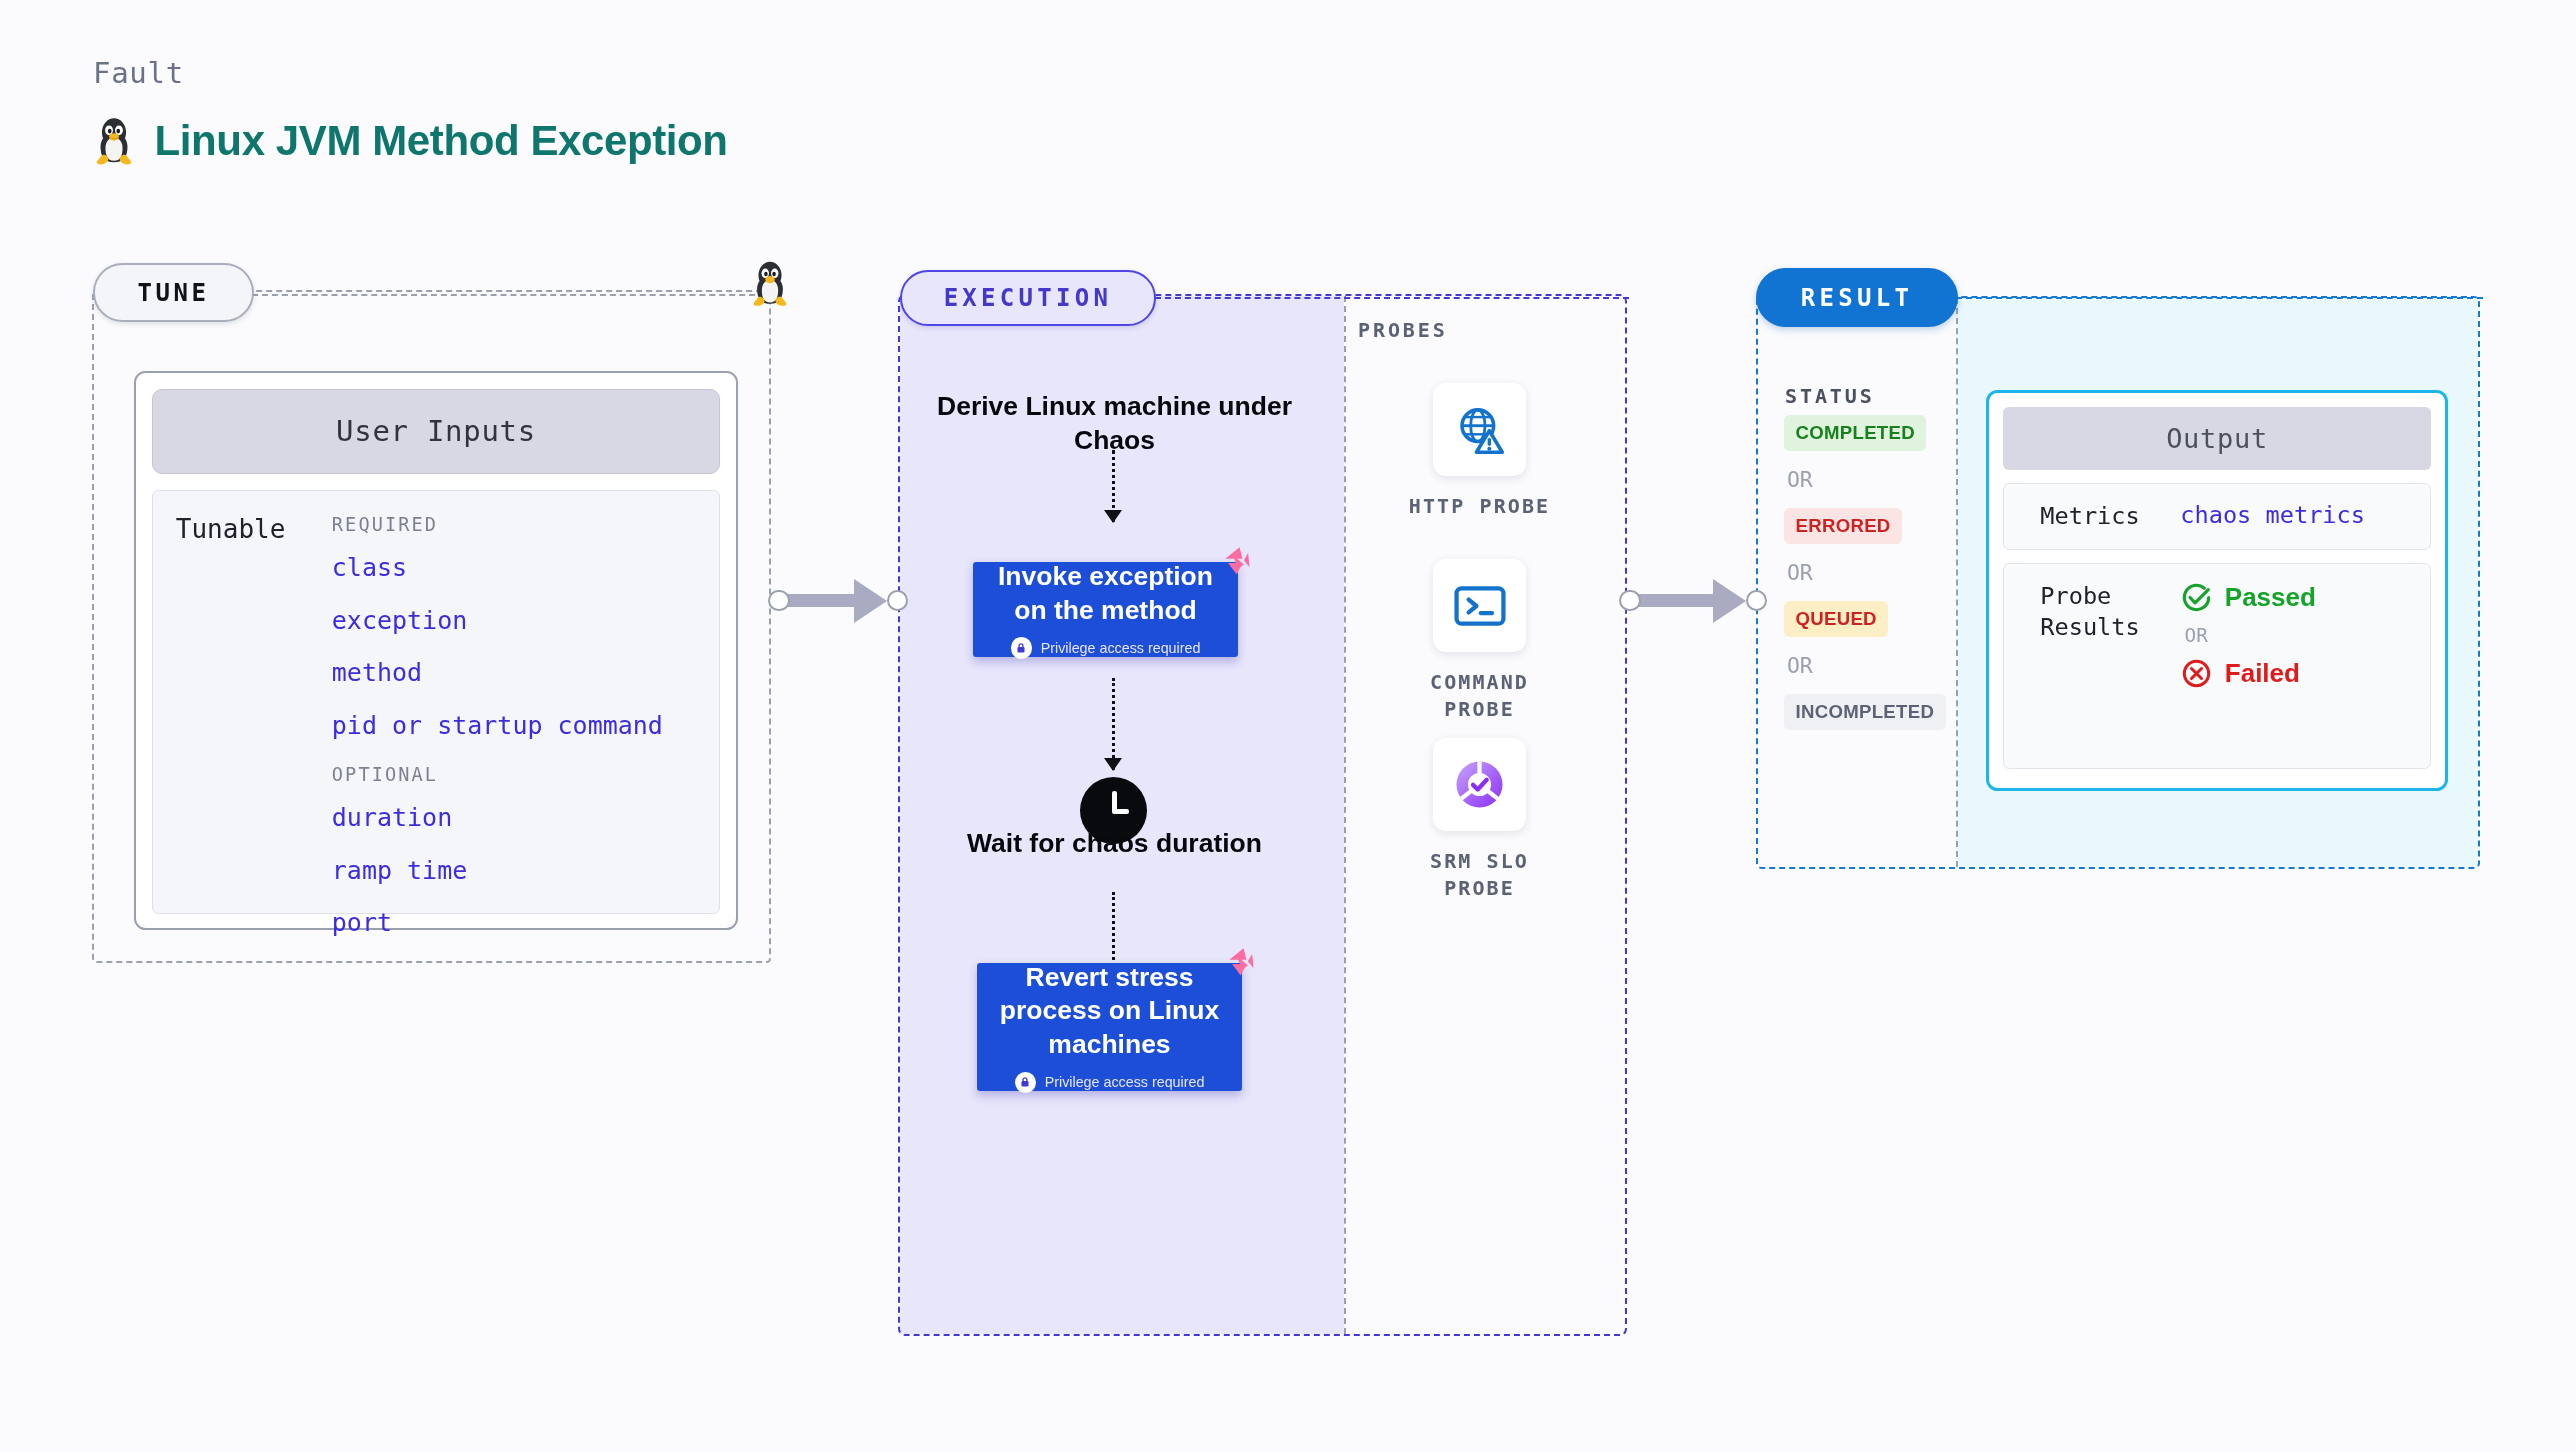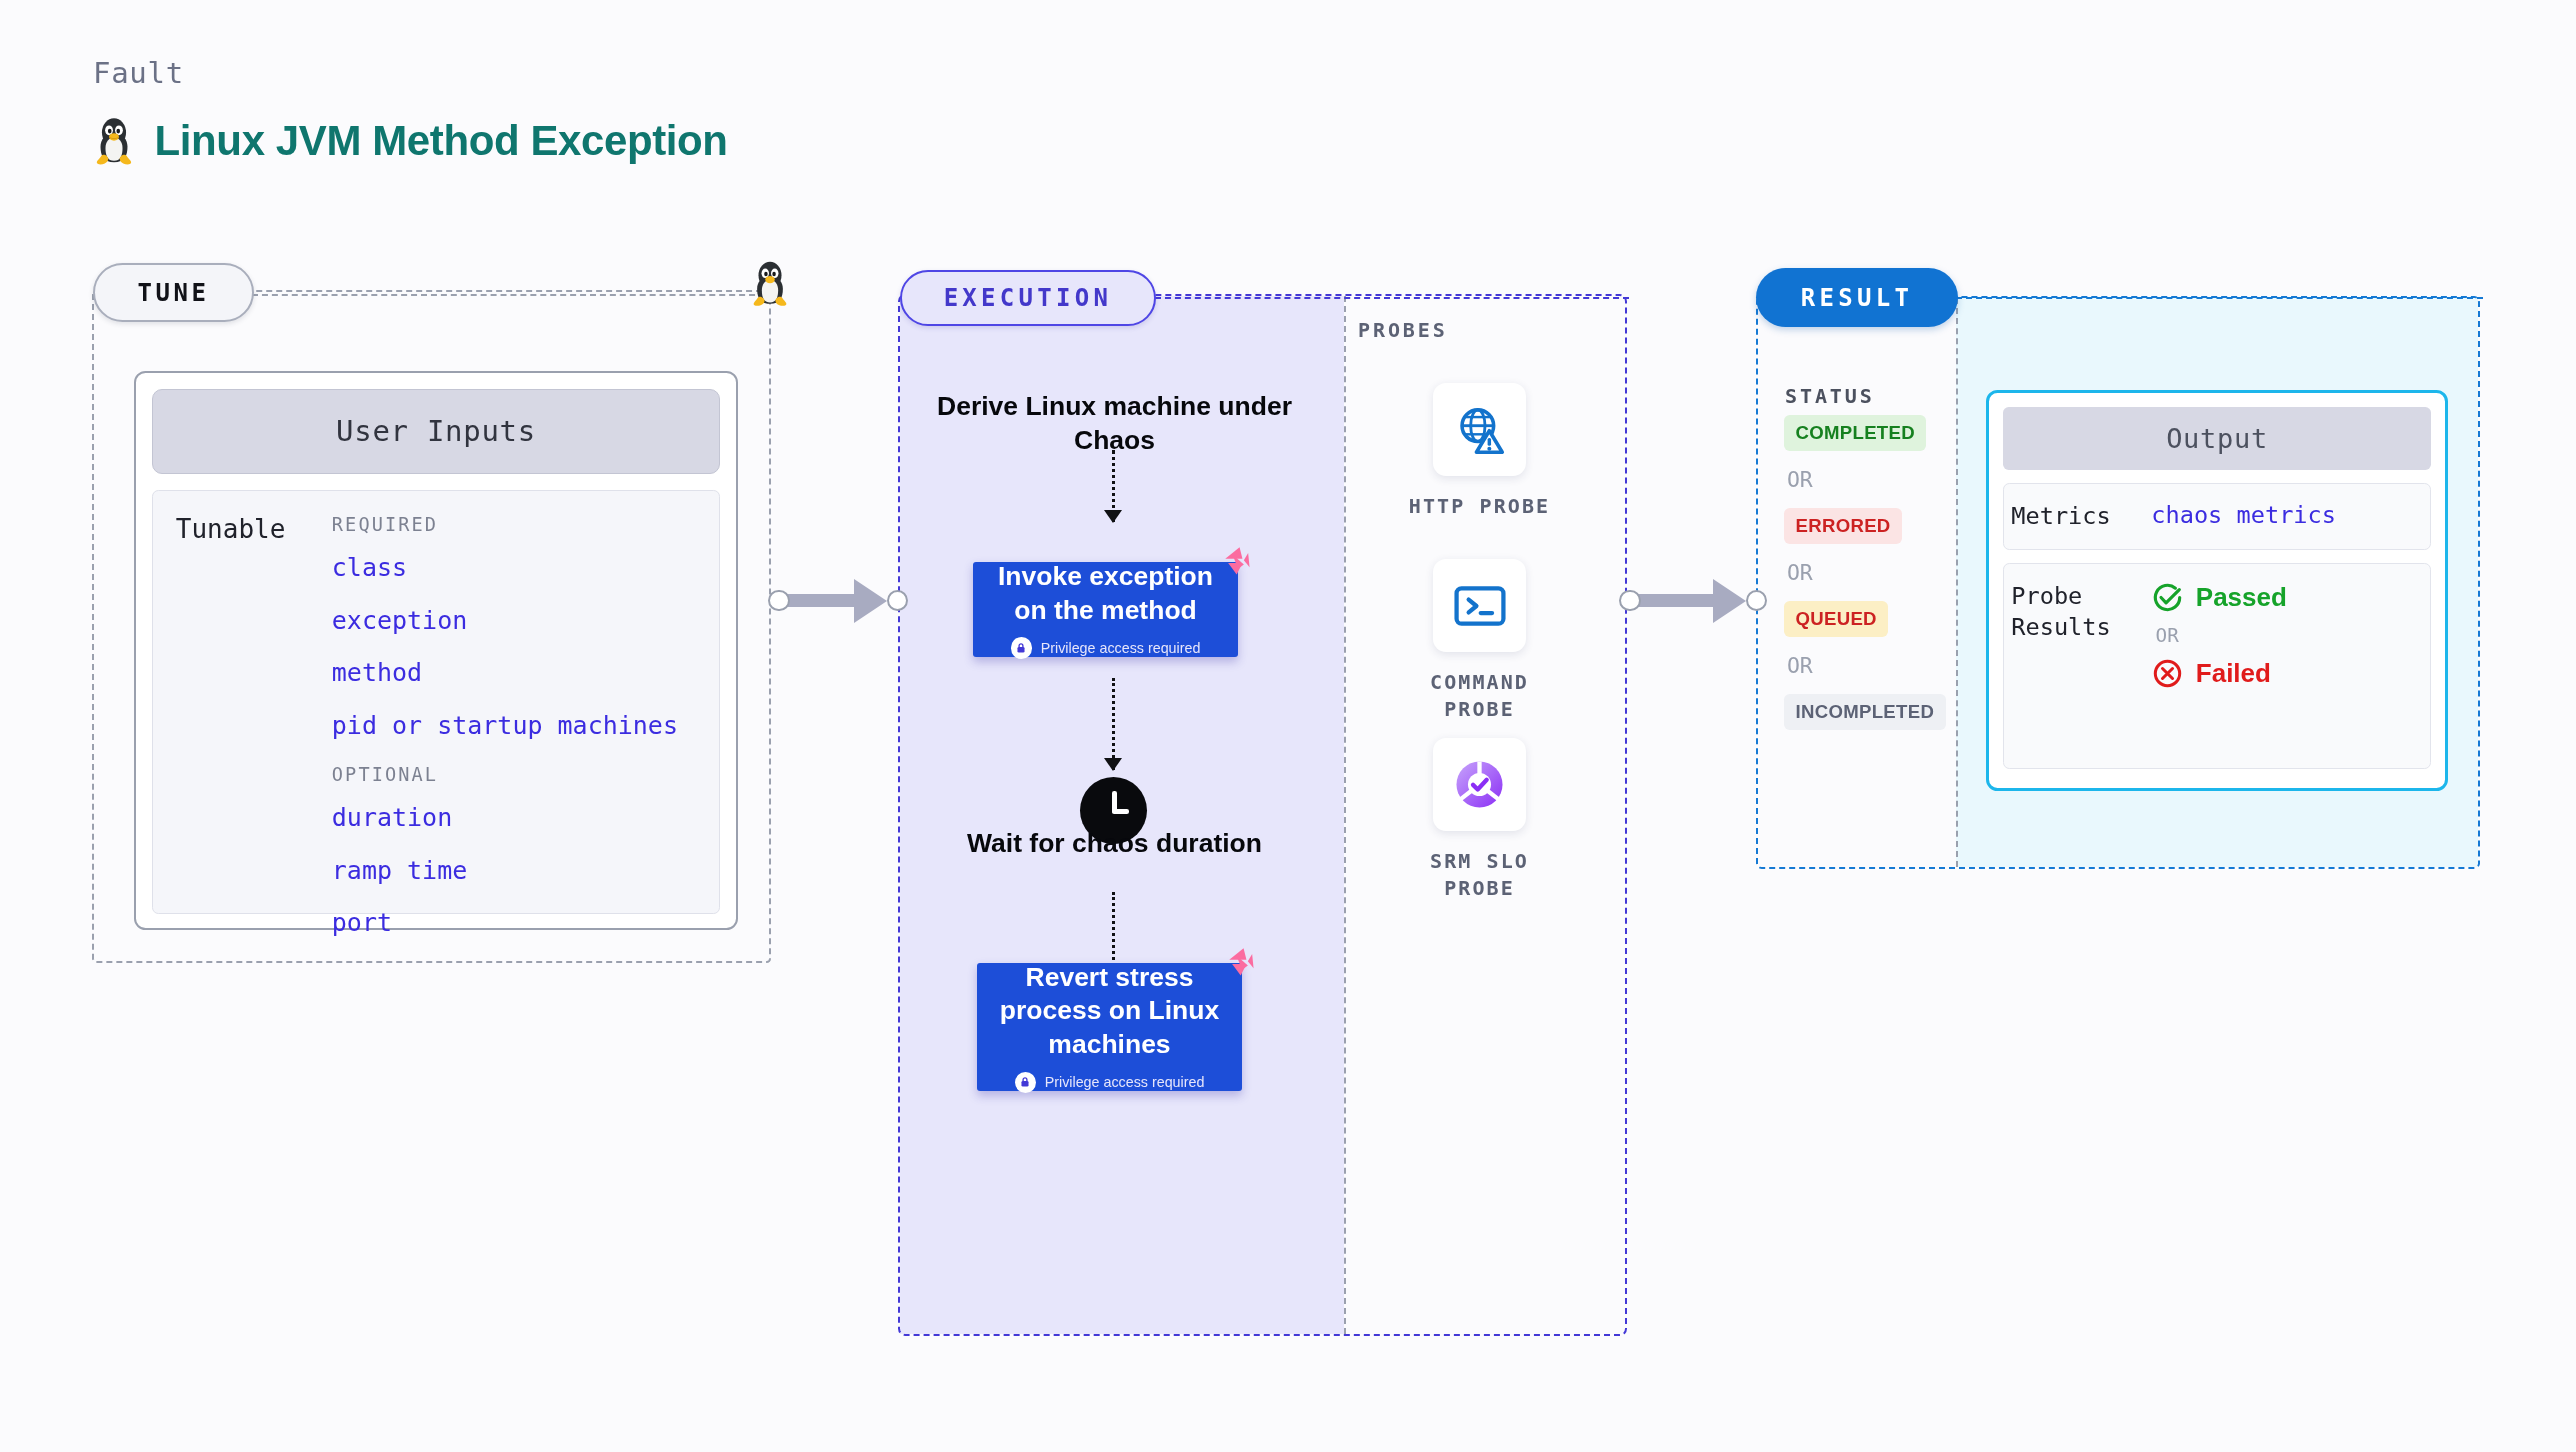--- a/index.html
+++ b/index.html
@@ -235,21 +235,21 @@
     background: #fff; border: 3.6px solid #1cb6eb; border-radius: 11.5px; padding: 14.3px;
   }
   .out-head {
     height: 63px; background: #d7d8e4; border-radius: 5.7px;
     display: flex; align-items: center; justify-content: center;
     font-family: "DejaVu Sans Mono", monospace; font-size: 27px;
     color: #4c515f; letter-spacing: 0.7px;
   }
   .out-row {
     margin-top: 13px; background: #f9fafc; border: 0.7px solid #e2e4ec;
-    border-radius: 6.4px; display: flex; align-items: flex-start; padding: 17px 7px;
+    border-radius: 6.4px; display: flex; align-items: flex-start; padding: 17px 36px;
   }
   .out-key {
     width: 140px; flex: none; font-family: "DejaVu Sans Mono", monospace;
     font-size: 23.6px; color: #20222b; line-height: 1.3;
   }
   .out-val-metrics {
     font-family: "DejaVu Sans Mono", monospace; font-size: 23.6px; color: #3b2ce0;
     cursor: pointer;
   }
   .out-row-probe { height: 206px; }
@@ -302,21 +302,21 @@
 
   <div class="ui-card">
     <div class="ui-head">User Inputs</div>
     <div class="ui-body">
       <div class="tunable-label">Tunable</div>
       <div class="tunable-list">
         <div class="grp-head">REQUIRED</div>
         <div class="tun-item">class</div>
         <div class="tun-item">exception</div>
         <div class="tun-item">method</div>
-        <div class="tun-item">pid or startup machines</div>
+        <div class="tun-item">pid or startup command</div>
         <div class="grp-head second">OPTIONAL</div>
         <div class="tun-item">duration</div>
         <div class="tun-item">ramp time</div>
         <div class="tun-item">port</div>
       </div>
     </div>
   </div>
 
   <div class="connector connector-1">
     <div class="conn-dot"></div>

